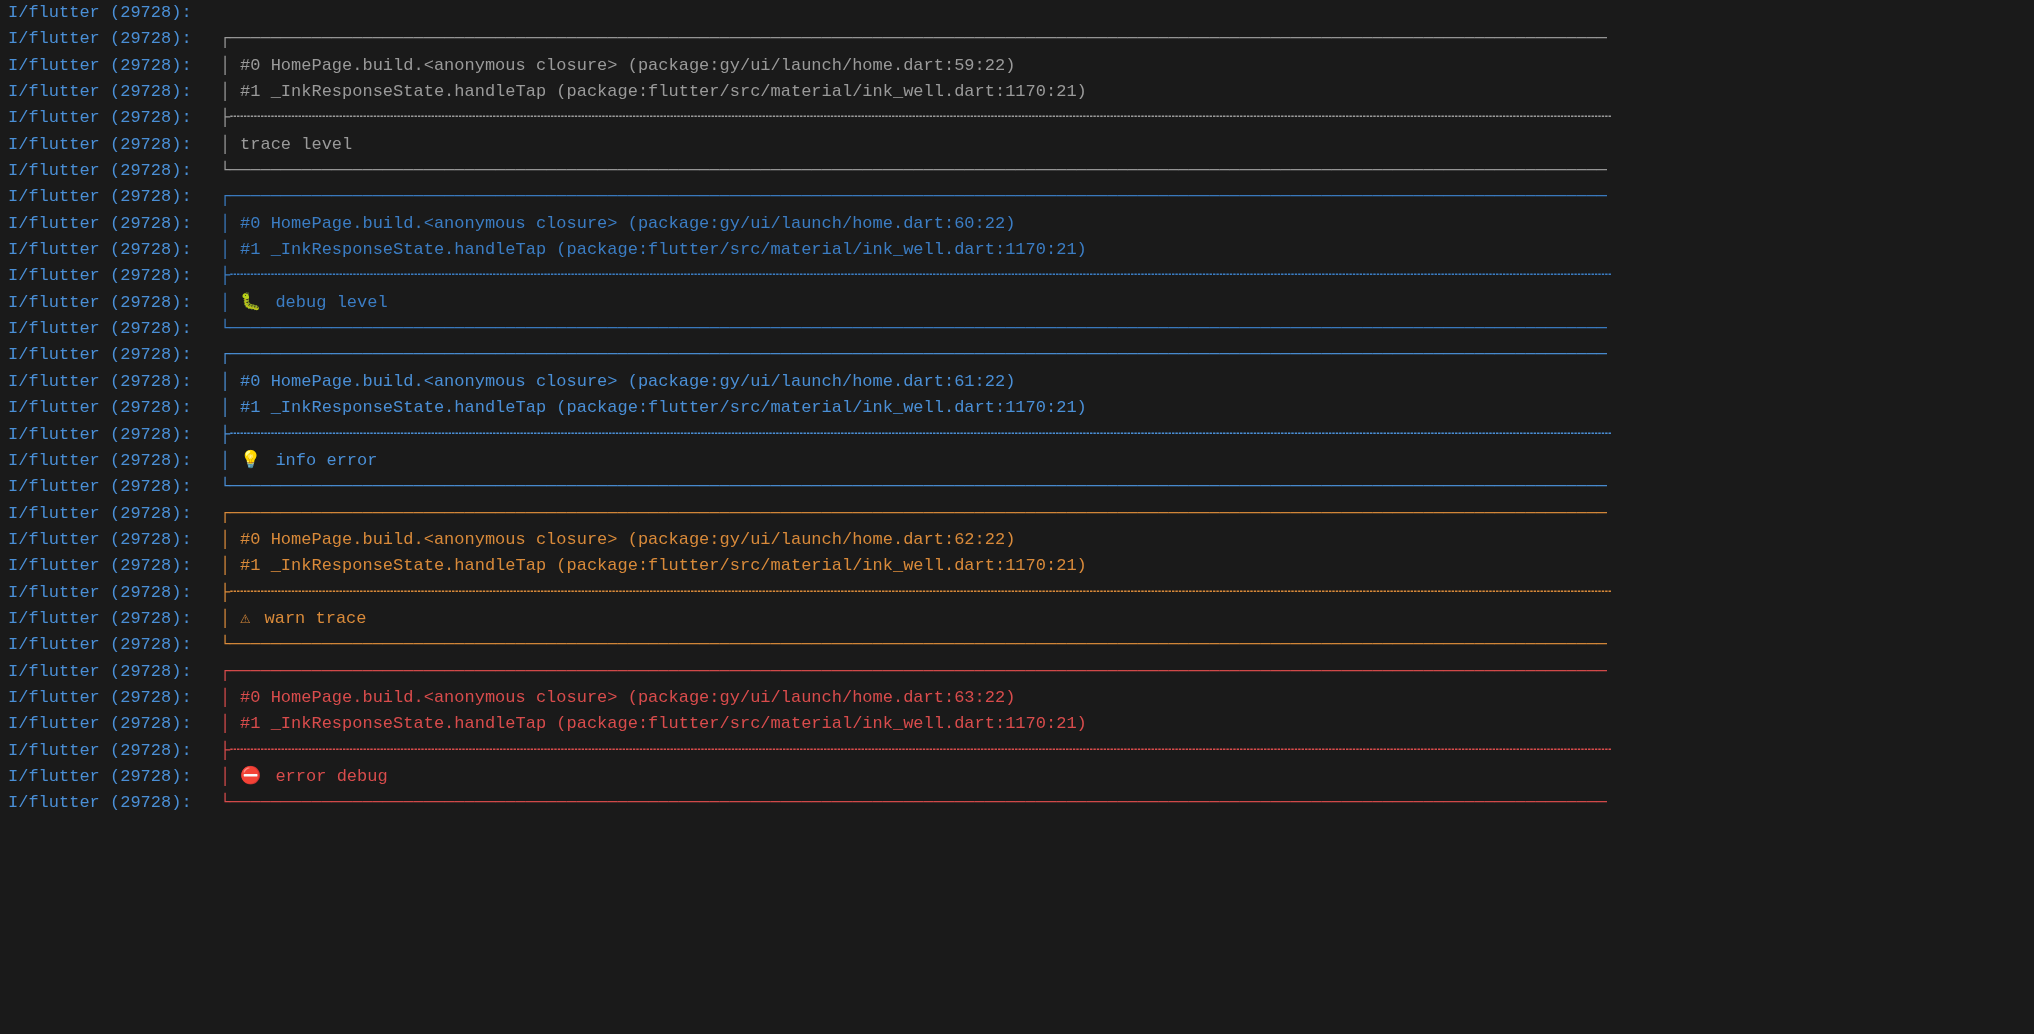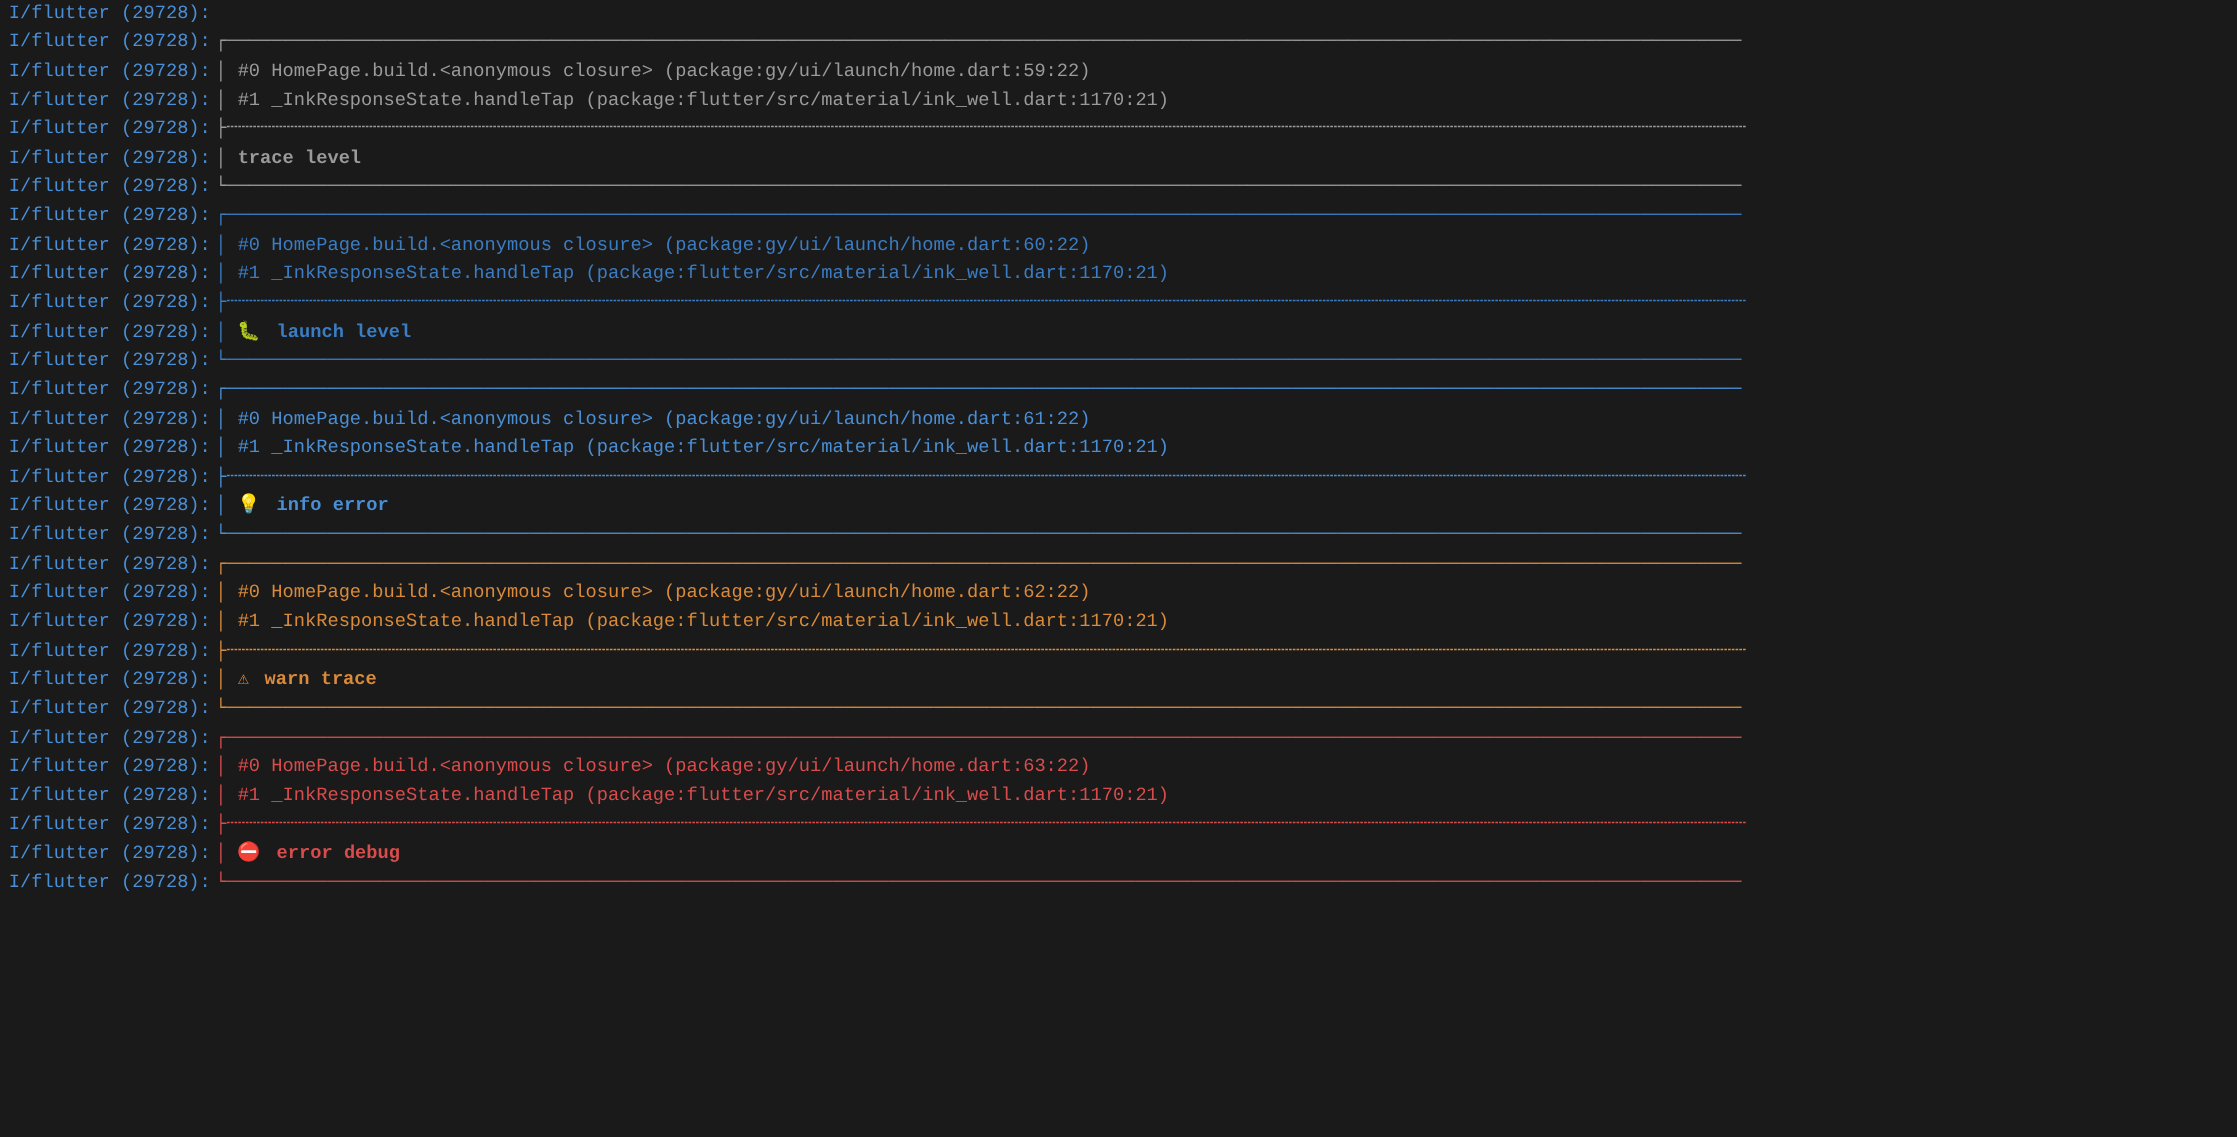--- a/index.html
+++ b/index.html
@@ -15,34 +15,35 @@
     color: #b0b0b0;
     padding: 0;
     white-space: nowrap;
     overflow-x: auto;
   }
   .log-container {
     padding: 0 8px;
   }
   .log-line {
     display: flex;
+    gap: 24px;
   }
   .prefix {
     color: #4a8fd6;
     flex-shrink: 0;
   }
   .payload {
     padding-left: 4px;
   }
   .trace { color: #9a9a9a; }
   .debug { color: #3b7dc4; }
   .info  { color: #4a8fd6; }
   .warn  { color: #d98a3a; }
   .error { color: #d94c4c; }
-  .bold-label { font-weight: 700; }
+  .bold-label { font-weight: 400; }
   .icon { margin-right: 4px; }
 </style>
 </head>
 <body>
 
 <div class="log-container" id="log-container">
     <div class="log-line">
       <span class="prefix">I/flutter (29728):</span>
       <span class="payload trace"></span>
     </div>
@@ -81,21 +82,21 @@
     <div class="log-line">
       <span class="prefix">I/flutter (29728):</span>
       <span class="payload debug">│ <span>#1   _InkResponseState.handleTap (package:flutter/src/material/ink_well.dart:1170:21)</span></span>
     </div>
     <div class="log-line">
       <span class="prefix">I/flutter (29728):</span>
       <span class="payload debug">├┄┄┄┄┄┄┄┄┄┄┄┄┄┄┄┄┄┄┄┄┄┄┄┄┄┄┄┄┄┄┄┄┄┄┄┄┄┄┄┄┄┄┄┄┄┄┄┄┄┄┄┄┄┄┄┄┄┄┄┄┄┄┄┄┄┄┄┄┄┄┄┄┄┄┄┄┄┄┄┄┄┄┄┄┄┄┄┄┄┄┄┄┄┄┄┄┄┄┄┄┄┄┄┄┄┄┄┄┄┄┄┄┄┄┄┄┄┄┄┄┄┄┄┄┄┄┄┄┄┄┄┄┄┄┄</span>
     </div>
     <div class="log-line">
       <span class="prefix">I/flutter (29728):</span>
-      <span class="payload debug">│  <span class="icon">🐛</span> <span class="bold-label">launch level</span></span>
+      <span class="payload debug">│  <span class="icon">🐛</span> <span class="bold-label">debug level</span></span>
     </div>
     <div class="log-line">
       <span class="prefix">I/flutter (29728):</span>
       <span class="payload debug">└───────────────────────────────────────────────────────────────────────────────────────────────────────────────────────────────────────</span>
     </div>
     <div class="log-line">
       <span class="prefix">I/flutter (29728):</span>
       <span class="payload info">┌───────────────────────────────────────────────────────────────────────────────────────────────────────────────────────────────────────</span>
     </div>
     <div class="log-line">

